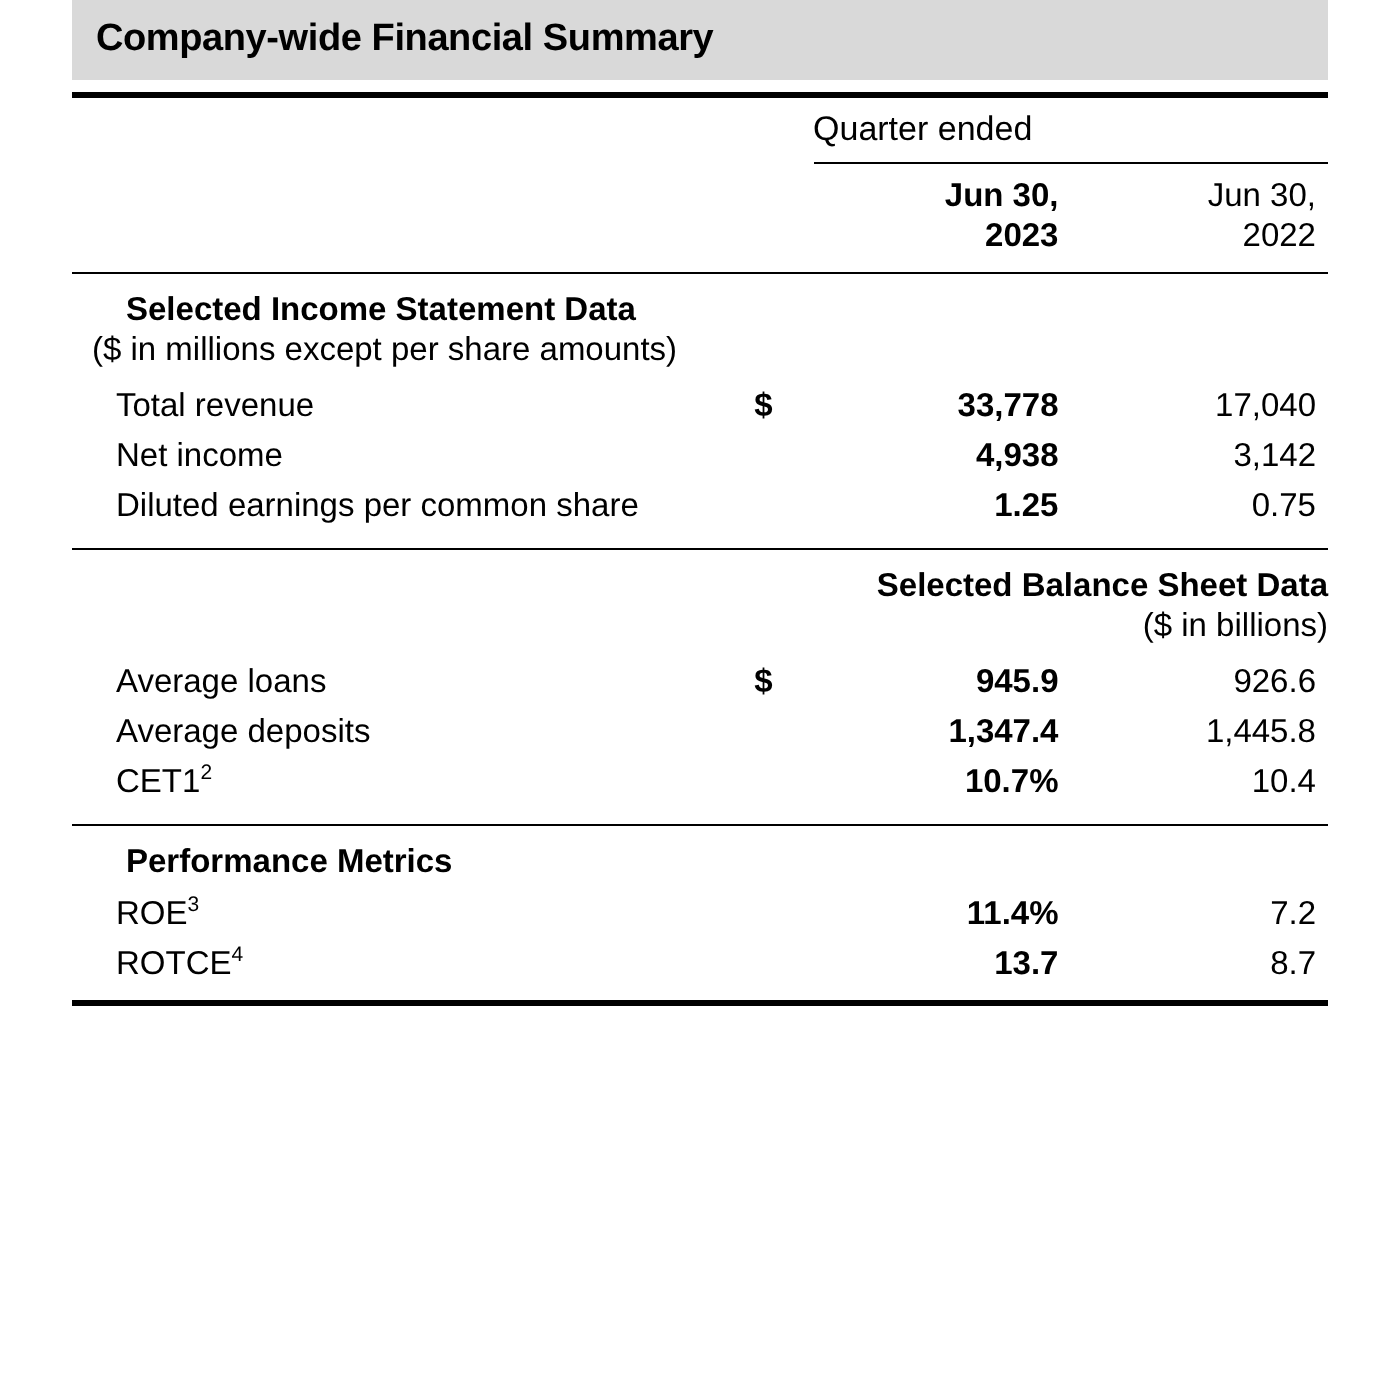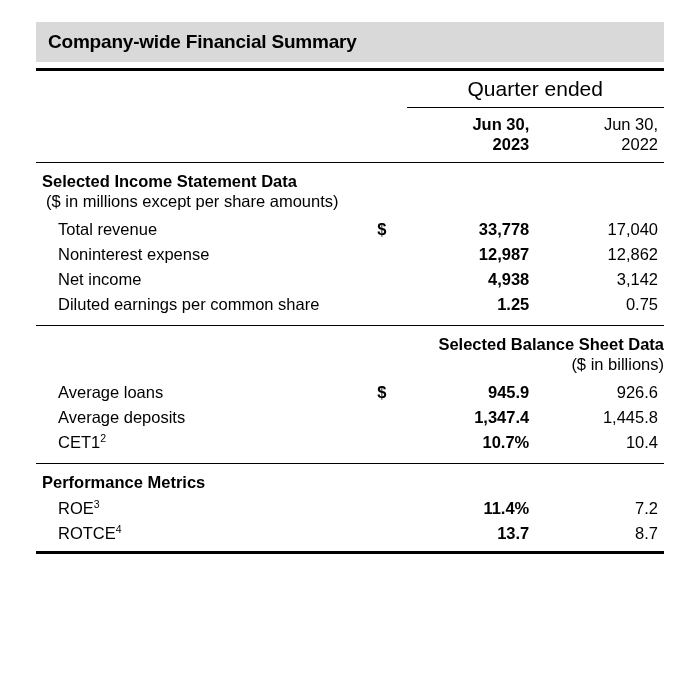--- a/index.html
+++ b/index.html
@@ -12,21 +12,21 @@
     height: 695px;
     font-family: "Liberation Sans", sans-serif;
     color: #000000;
     overflow: hidden;
   }
   .page {
     position: relative;
     width: 700px;
     height: 520px;
     box-sizing: border-box;
-    padding: 22px 36px 0 36px;
+    padding: 0 36px 0 36px;
   }
   .title-bar {
     background: #d9d9d9;
     padding: 9px 0 9px 12px;
     margin: 0 0 0 0;
   }
   .title-bar .title {
     font-size: 19px;
     font-weight: bold;
     letter-spacing: -0.2px;
@@ -48,38 +48,39 @@
   }
   .rule-thick-top td {
     border-top: 3px solid #000;
   }
   .rule-thin-top td {
     border-top: 1.3px solid #000;
   }
   .spacer-row td { height: 8px; }
   .spacer-row-sm td { height: 5px; }
   .hdr-quarter {
-    text-align: center;
-    font-size: 21px;
+    text-align: left;
+    font-size: 17px;
     padding: 6px 0 6px 0;
   }
   .hdr-quarter-wrap {
     border-bottom: 1.3px solid #000;
   }
   .col-head {
     text-align: right;
     font-size: 16.5px;
     line-height: 1.22;
     padding: 6px 6px 8px 0;
   }
   .col-head.bold { font-weight: bold; }
   .section-head {
     font-weight: bold;
     font-size: 16.5px;
     padding: 9px 0 0 6px;
+    margin-left: 21px;
   }
   .section-sub {
     font-size: 16.5px;
     padding: 1px 0 6px 10px;
   }
   .row-label {
     padding: 3px 0 3px 22px;
     font-size: 16.5px;
     white-space: nowrap;
     margin-top: 24px;
@@ -152,26 +153,20 @@
         </td>
       </tr>
 
       <tr>
         <td class="row-label"><span>Total revenue</span></td>
         <td class="cur">$</td>
         <td class="val bold">33,778</td>
         <td class="val">17,040</td>
       </tr>
 
-      <tr>
-        <td class="row-label"><span>Noninterest expense</span></td>
-        <td class="cur"></td>
-        <td class="val bold">12,987</td>
-        <td class="val">12,862</td>
-      </tr>
 
 
       <tr>
         <td class="row-label"><span>Net income</span></td>
         <td class="cur"></td>
         <td class="val bold">4,938</td>
         <td class="val">3,142</td>
       </tr>
 
       <tr>

